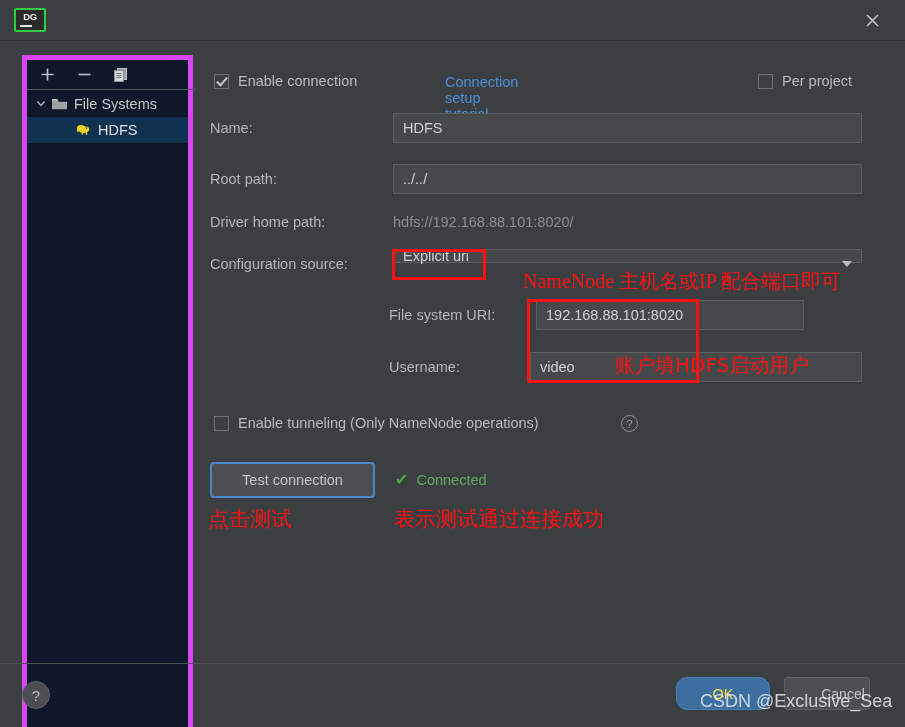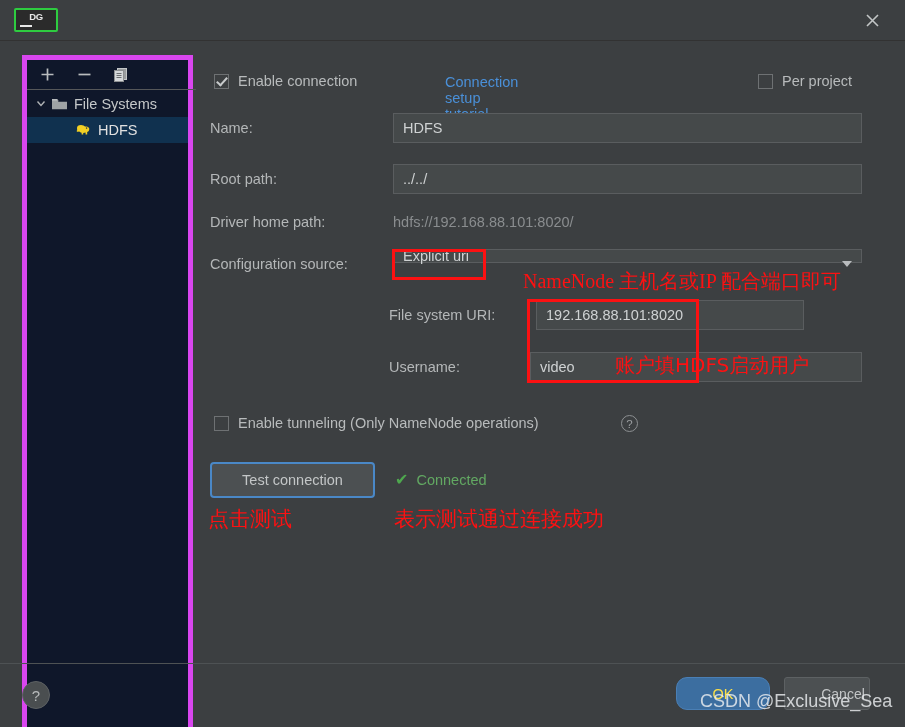--- a/index.html
+++ b/index.html
@@ -18,21 +18,21 @@
   }
 
   
   #titlebar {
     position: absolute; left: 0; top: 0; width: 905px; height: 41px;
     background: #3c3f41;
     border-bottom: 1px solid #323232;
   }
   #app-icon {
     position: absolute; left: 14px; top: 8px;
-    width: 44px; height: 24px;
+    width: 32px; height: 24px;
     background: #2b2b2b;
     border: 2px solid #2ecc40;
     border-radius: 2px;
   }
   #app-icon .dg {
     position: absolute; left: 0; right: 0; top: 1px;
     text-align: center;
     font-size: 9.5px; font-weight: bold;
     color: #e8e8e8;
     letter-spacing: -0.3px;

